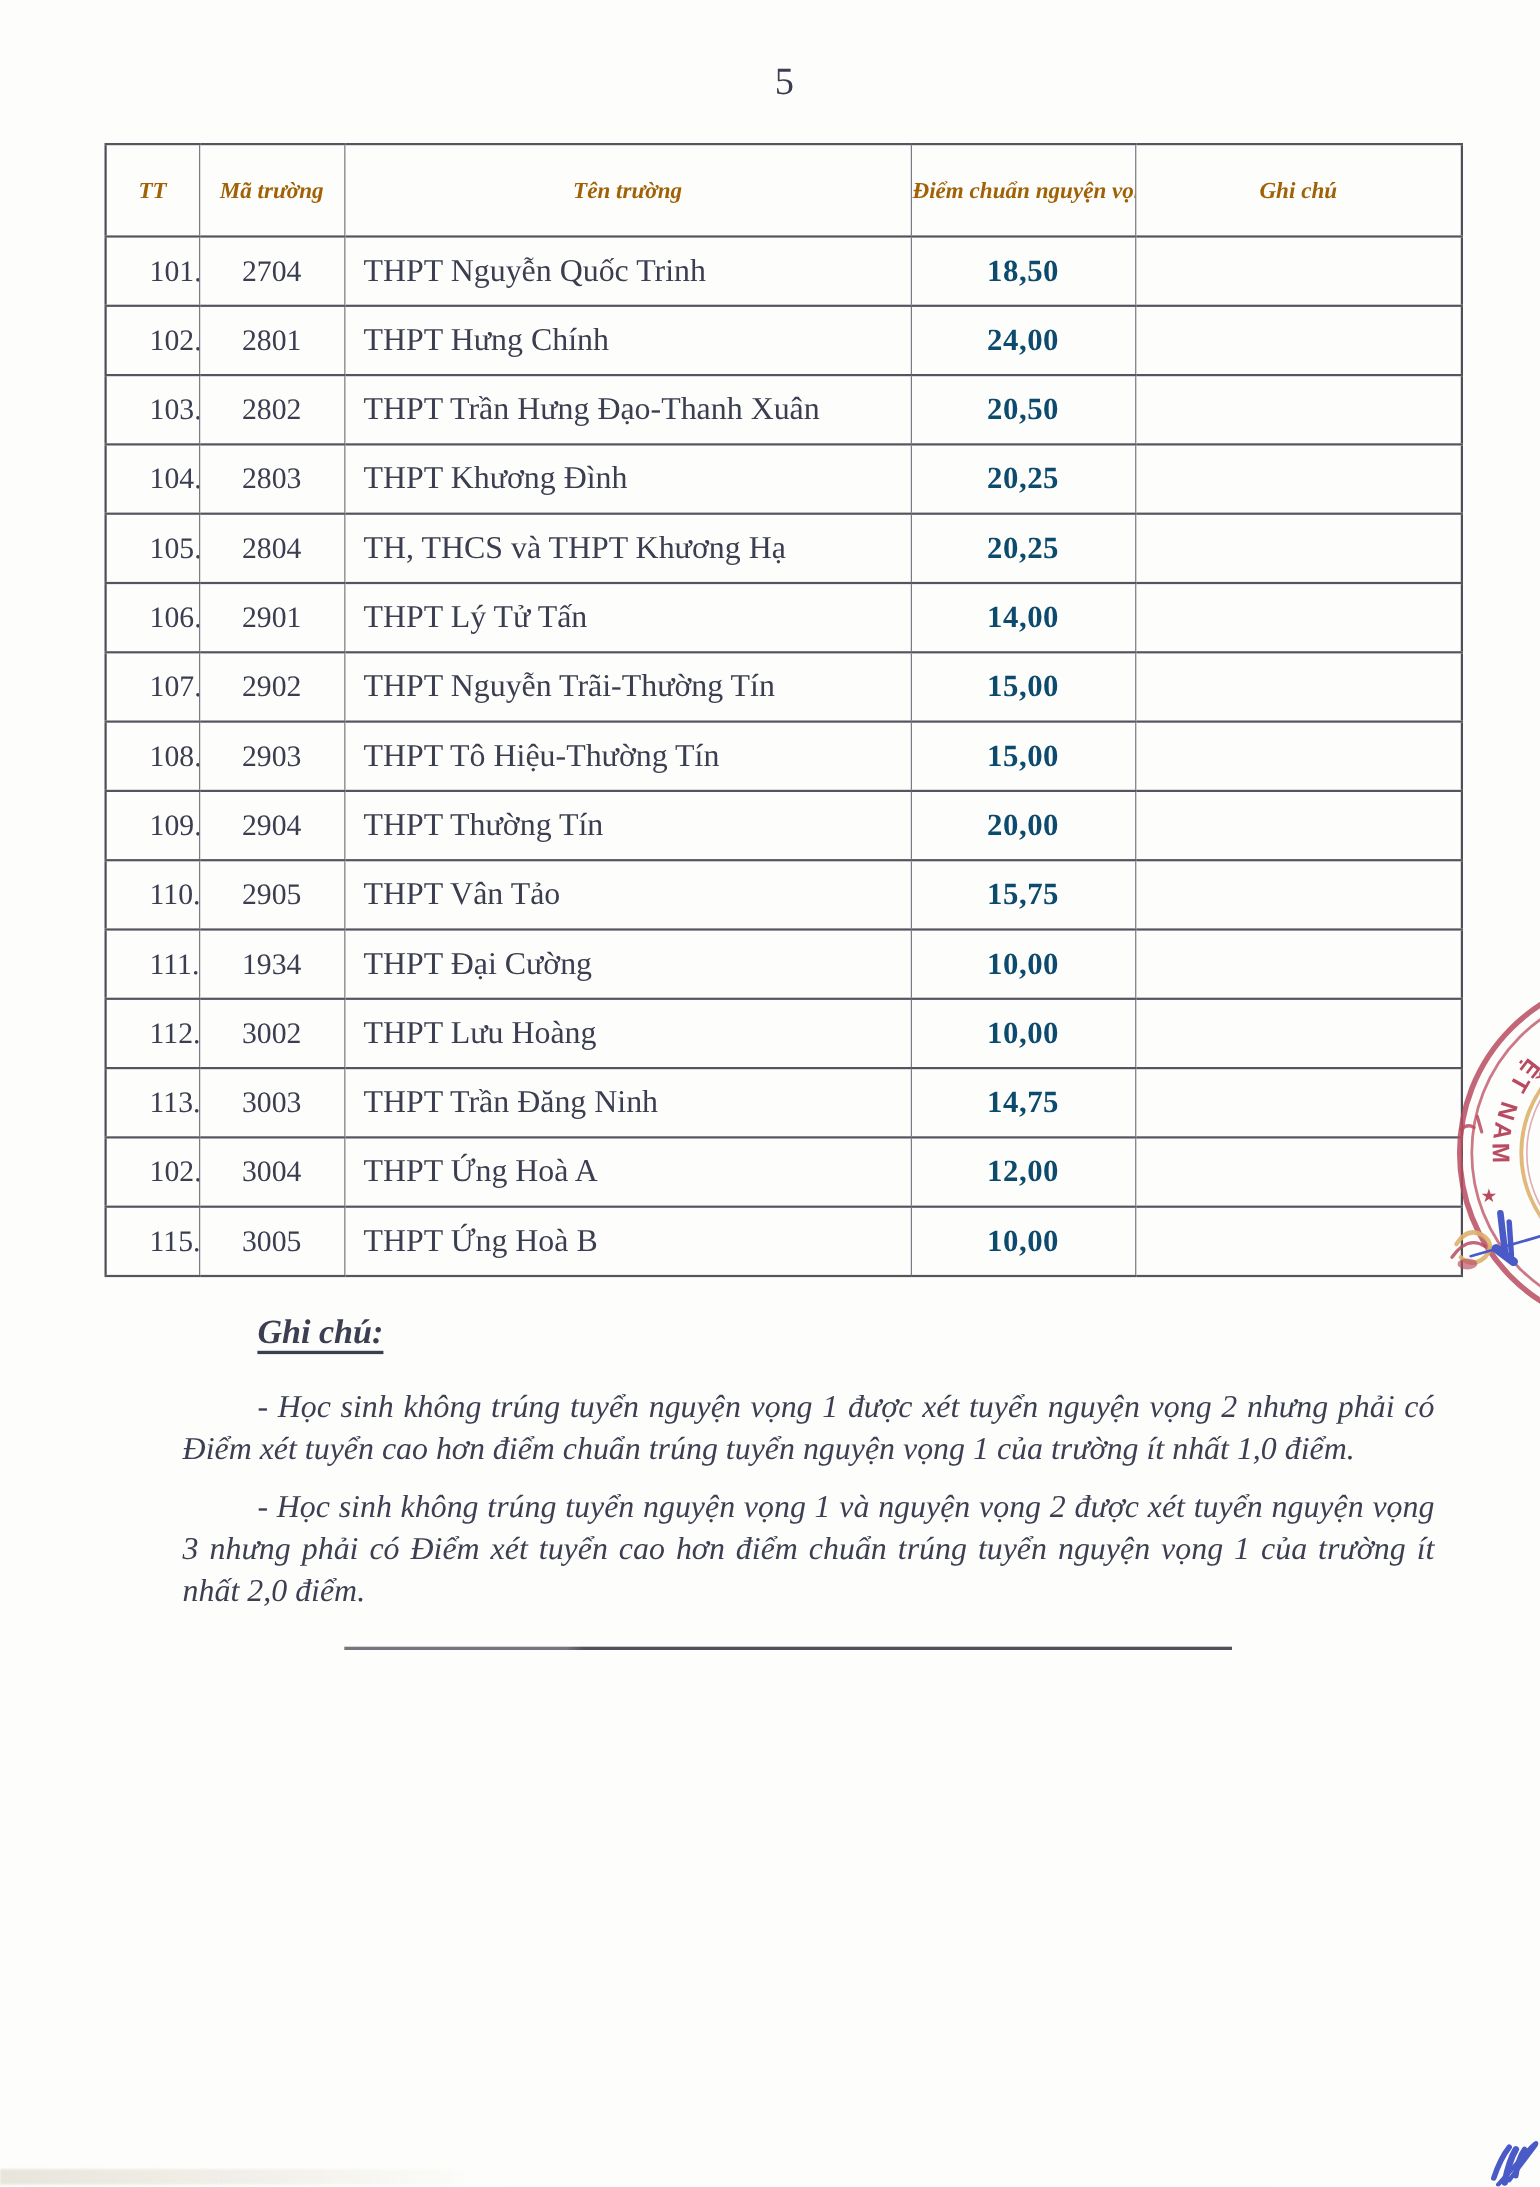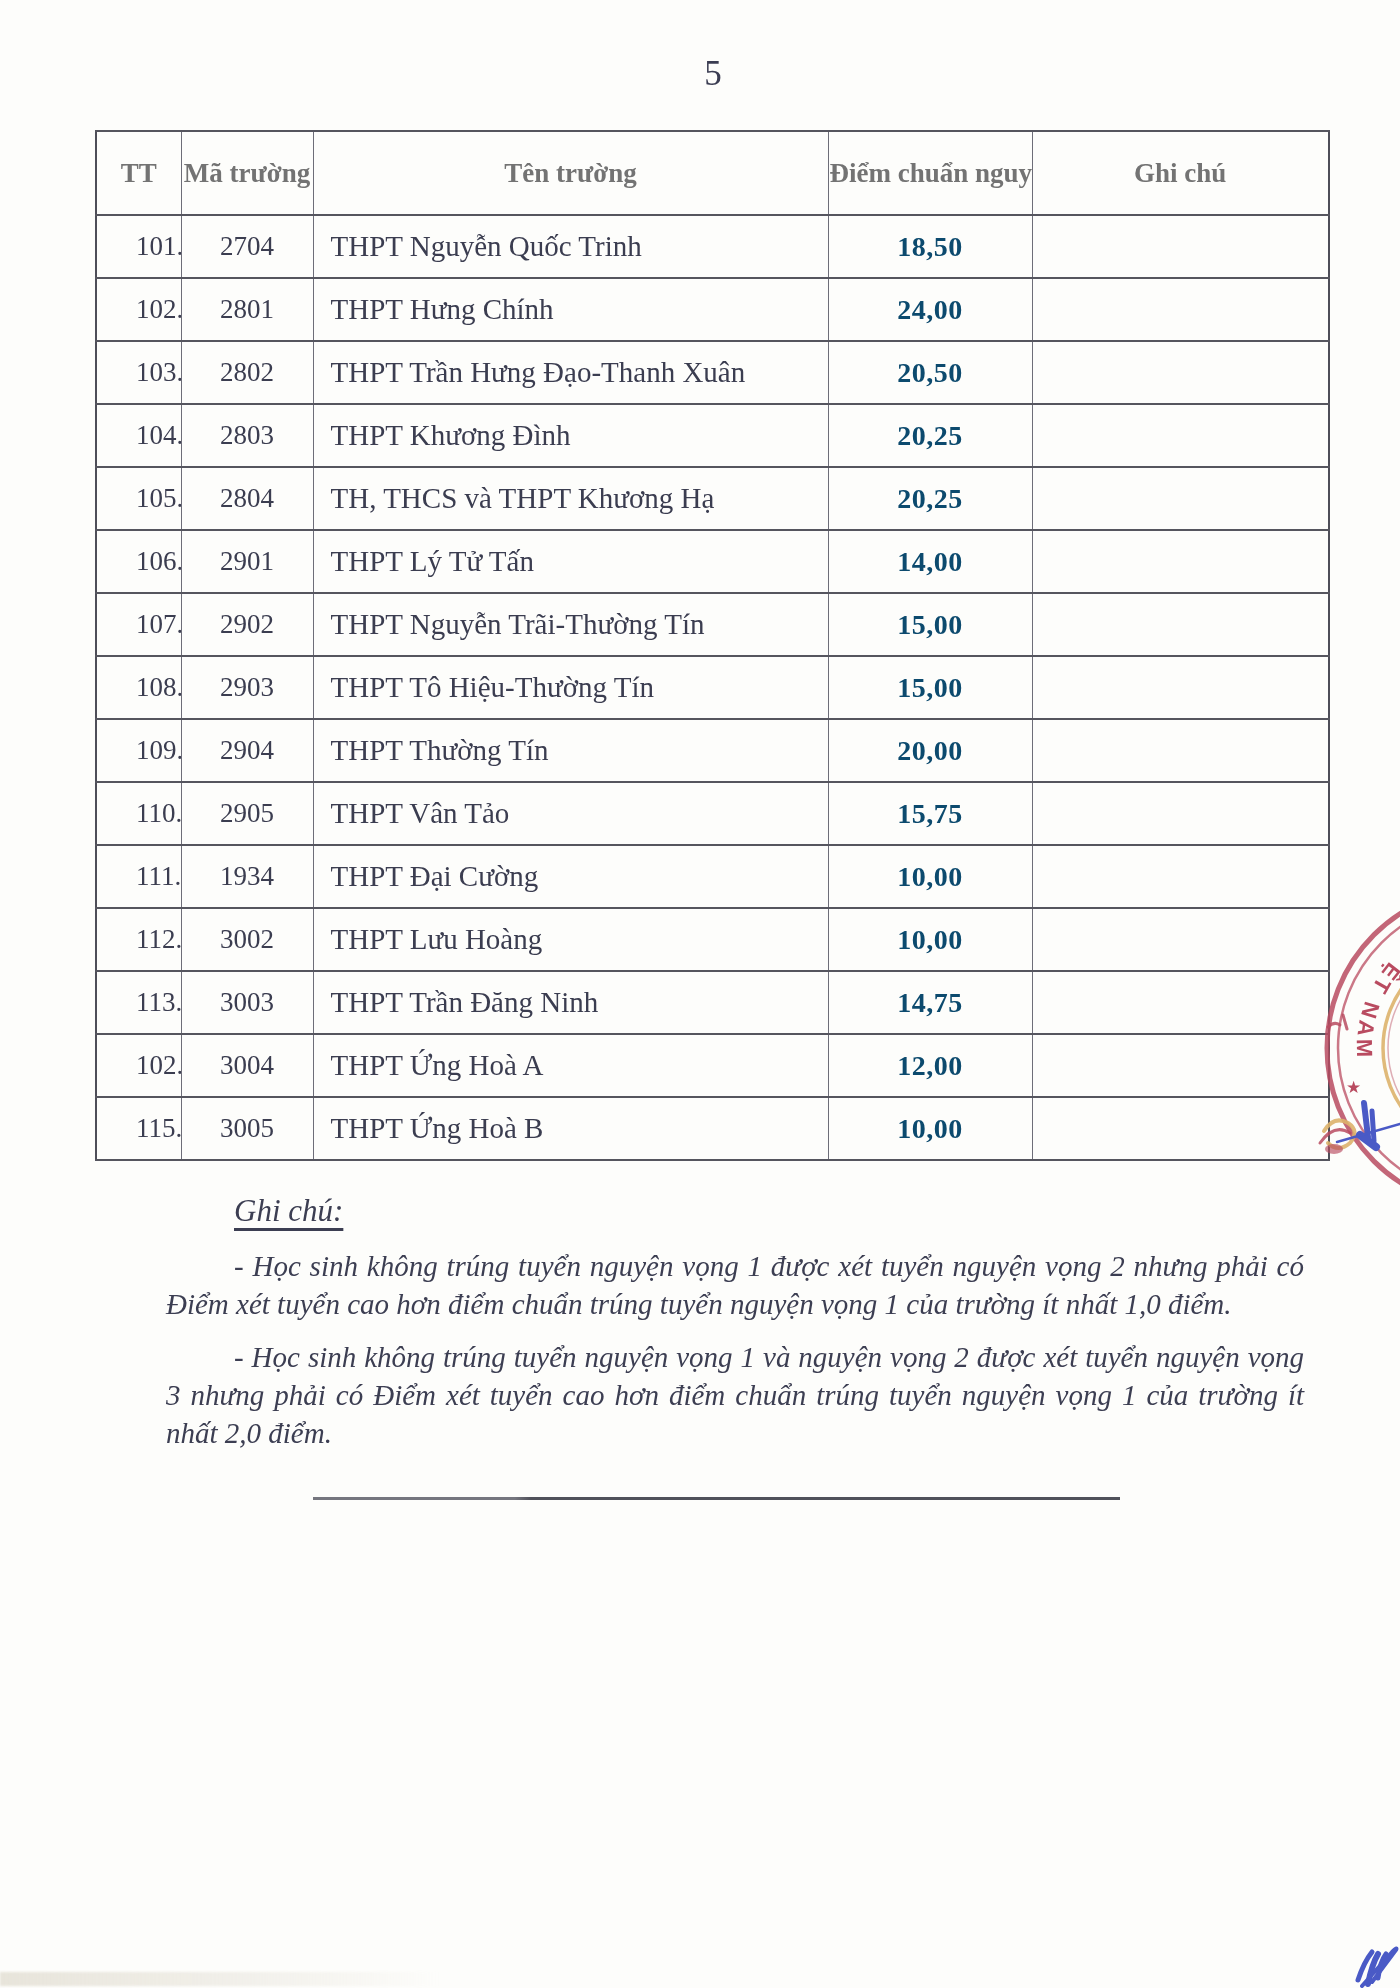--- a/index.html
+++ b/index.html
@@ -26,38 +26,38 @@
     border:2px solid #4e4e58;
   }
   .score-table th, .score-table td {
     border-top:2px solid #55555e;
     border-bottom:2px solid #55555e;
     border-left:1px solid #6d6d78;
     border-right:1px solid #6d6d78;
     overflow:hidden; white-space:nowrap;
   }
   .score-table th {
-    height:80px; font-size:27px; font-weight:bold; line-height:33px;
-    color:#737373; text-align:center; vertical-align:middle;
+    height:80px; font-size:21px; font-weight:bold; line-height:33px;
+    color:#a16207; text-align:center; vertical-align:middle;font-style:italic;
   }
   .score-table td { height:59px; font-size:28px; vertical-align:middle; color:#3b3d50; }
   td.c-tt   { text-align:center; font-size:27px;padding-left:39px; }
   td.c-code { text-align:center; font-size:27px; }
   td.c-name { text-align:left; padding-left:17px; font-size:29px;margin-left:40px; }
   td.c-score{ text-align:center; font-weight:bold; letter-spacing:.5px; color:#0c4a6e; }
   td.c-note { }
 
   
   .notes {
     position:absolute; left:166px; top:1193px; width:1138px;
     font-style:italic; color:#3c3e52;
   }
   .notes-heading {
-    display:inline-block; margin:0 0 3px 68px;
-    font-size:31px; font-weight:normal;
+    display:inline-block; margin:0 0 16px 68px;
+    font-size:31px; font-weight:bold;
     text-decoration:underline; text-decoration-thickness:3px; text-underline-offset:7px;
   }
   .note-para {
     margin:15px 0 0 0; font-size:29px; line-height:38px;
     text-align:justify; text-indent:68px;
   }
   .note-para + .note-para { }
 
   .notes-divider {
     position:absolute; left:313px; top:1497px; width:807px; height:3px;

